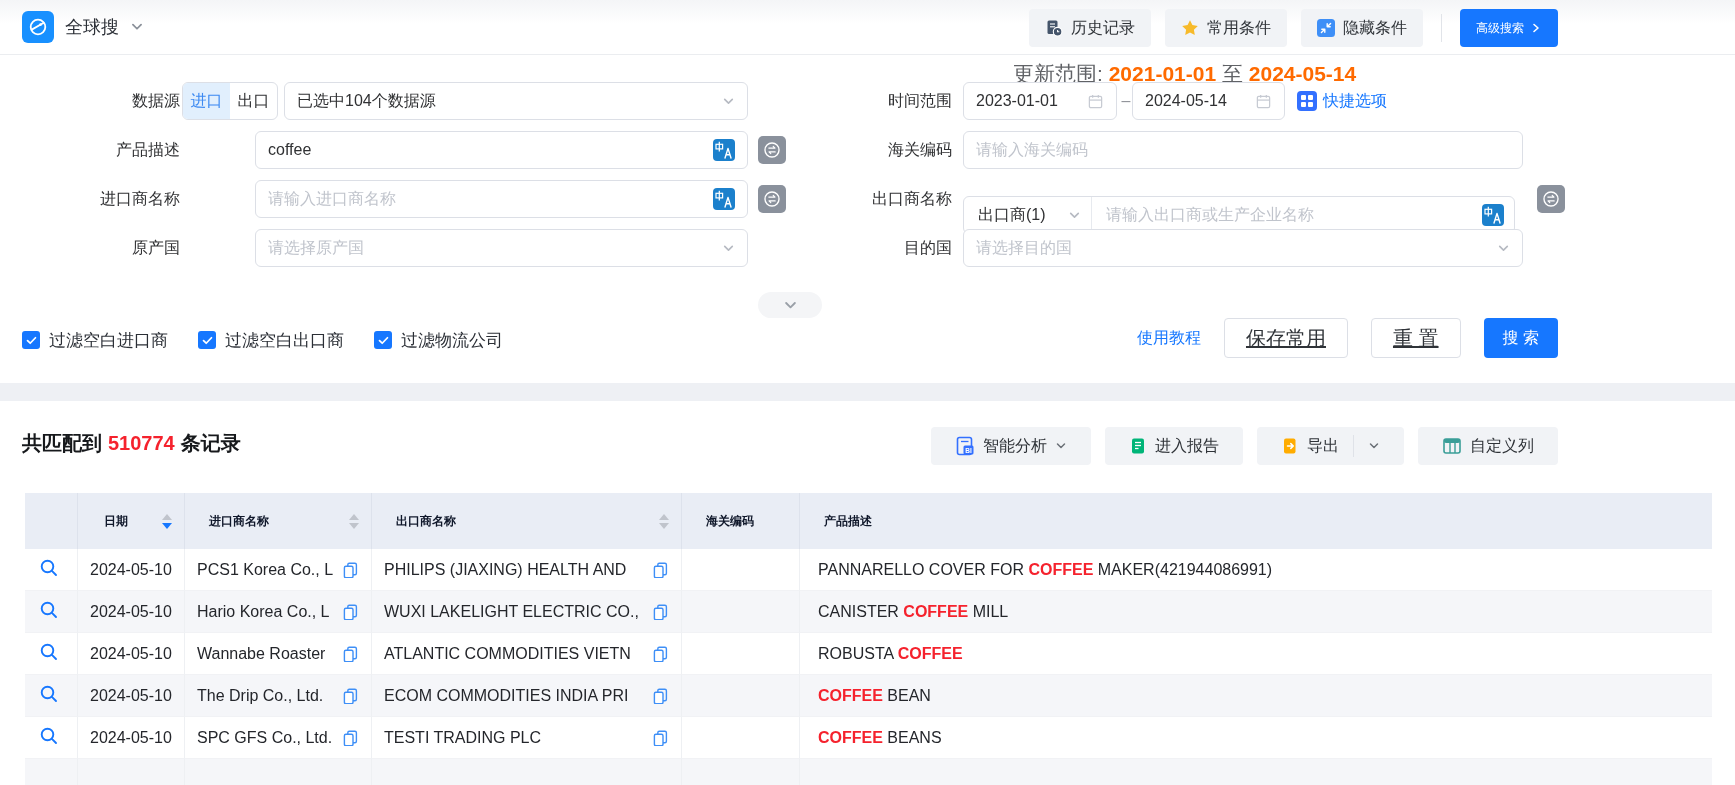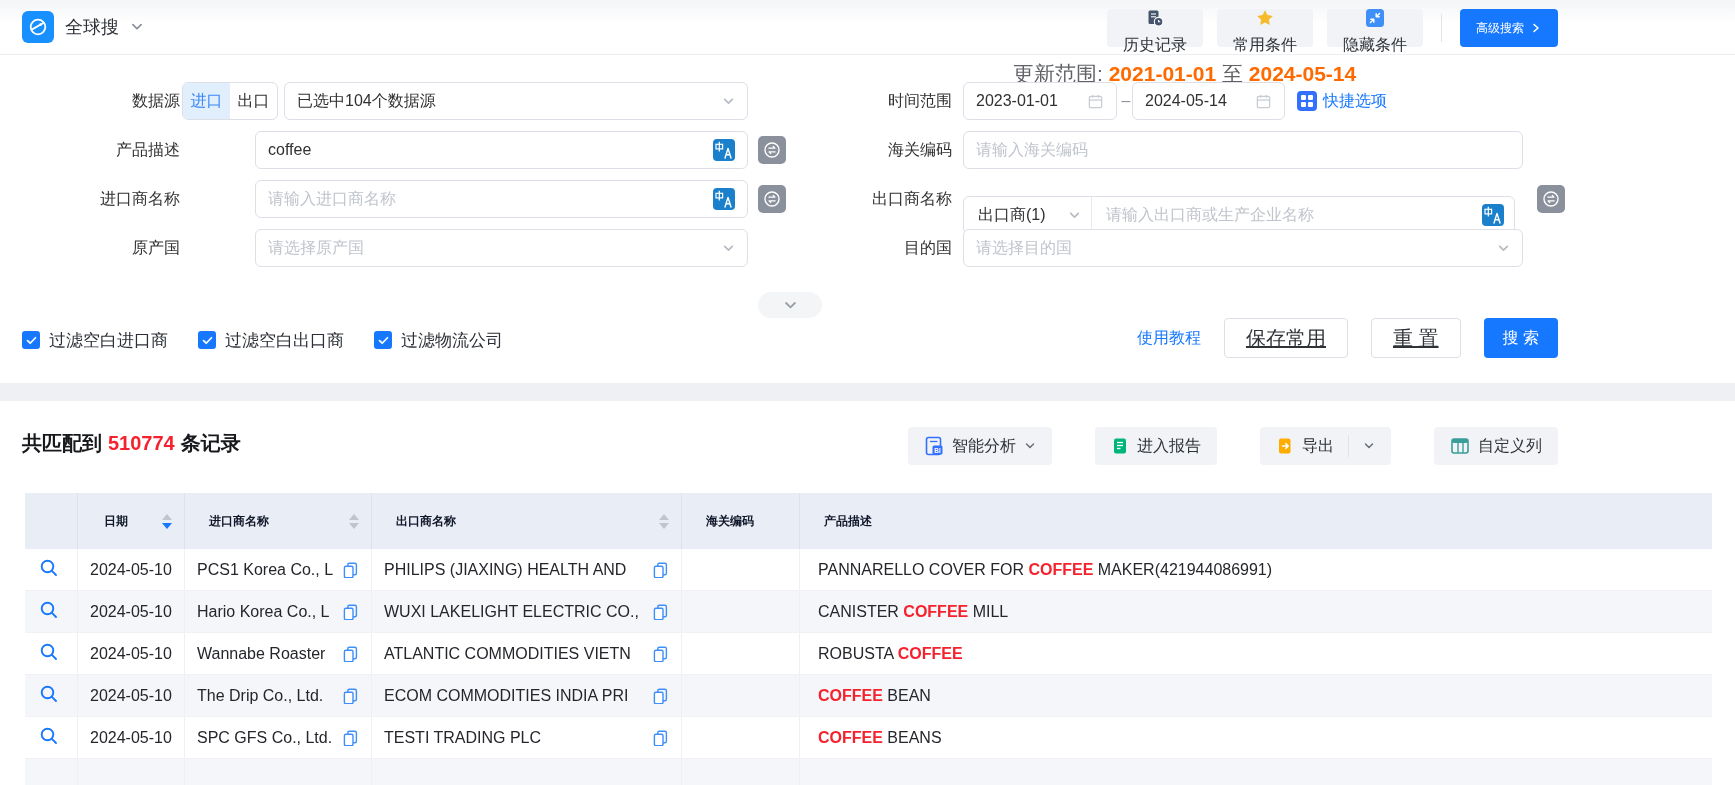--- a/index.html
+++ b/index.html
@@ -16,21 +16,21 @@
     position: absolute; left: 0; top: 0; width: 1735px; height: 55px;
     background: linear-gradient(180deg, #f4f5f7 0%, #ffffff 45%);
     border-bottom: 1px solid #ebedf0;
   }
   .brand { position: absolute; left: 22px; top: 11px; height: 32px; display: flex; align-items: center; gap: 11px; cursor: pointer; }
   .logo { width: 32px; height: 32px; background: #1890ff; border-radius: 6px; display: flex; align-items: center; justify-content: center; }
   .brand-title { font-size: 18px; color: #2b2f36; }
   .topbar-actions { position: absolute; right: 177px; top: 9px; display: flex; align-items: center; gap: 14px; }
   .btn-gray {
     display: flex; align-items: center; gap: 8px; height: 38px; padding: 0 16px;
-    background: #f1f3f6; border-radius: 4px; font-size: 16px; color: #2f3338; cursor: pointer; white-space: nowrap; flex-direction: column;
+    background: #f1f3f6; border-radius: 4px; font-size: 16px; color: #2f3338; cursor: pointer; white-space: nowrap;
   }
   .btn-primary {
     display: flex; align-items: center; gap: 6px; height: 38px; padding: 0 16px;
     background: #1677ff; border-radius: 4px; font-size: 12px; color: #fff; cursor: pointer; white-space: nowrap;
   }
   .v-divider { width: 1px; height: 28px; background: #e1e4e9; margin: 0 4px; }
   
   .search-panel { position: absolute; left: 0; top: 55px; width: 1735px; height: 328px; background: #fff; }
   .update-range { position: absolute; left: 1013px; top: 5px; font-size: 21px; color: #606266; white-space: nowrap; }
   .update-range b { color: #ff6a00; font-weight: bold; }
@@ -74,21 +74,21 @@
   .btn-plain {
     height: 40px; padding: 0 21px; border: 1px solid #dcdfe6; border-radius: 4px; background: #fff;
     font-size: 20px; color: #2f3338; display: flex; align-items: center; cursor: pointer; white-space: nowrap; text-decoration: underline;
   }
   .btn-search { height: 40px; padding: 0 19px; border-radius: 4px; background: #1677ff; color: #fff; font-size: 16px; display: flex; align-items: center; cursor: pointer; white-space: nowrap; }
   .band { position: absolute; left: 0; top: 383px; width: 1735px; height: 18px; background: #eef0f4; }
   
   .results-count { position: absolute; left: 22px; top: 430px; font-size: 20px; font-weight: bold; color: #17191c; }
   .results-count .num { color: #f5222d; padding: 0 6px; }
   .results-toolbar { position: absolute; right: 177px; top: 427px; display: flex; align-items: center; gap: 14px; }
-  .tb-btn { display: flex; align-items: center; gap: 8px; height: 38px; padding: 0 16px; background: #f1f3f6; border-radius: 4px; font-size: 16px; color: #2f3338; cursor: pointer; white-space: nowrap; margin-left: 29px; }
+  .tb-btn { display: flex; align-items: center; gap: 8px; height: 38px; padding: 0 24px; background: #f1f3f6; border-radius: 4px; font-size: 16px; color: #2f3338; cursor: pointer; white-space: nowrap; }
   .tb-btn .inner-div { width: 1px; height: 22px; background: #dfe2e8; margin: 0 6px; }
   
   .data-table { position: absolute; left: 25px; top: 493px; width: 1687px; border-collapse: separate; border-spacing: 0; table-layout: fixed; }
   .data-table th {
     height: 56px; background: #e9edf5; font-size: 12px; font-weight: bold; color: #0f172a;
     text-align: left; padding: 0 12px 0 24px; border-right: 1px solid #dde2ec; cursor: pointer;
   }
   .data-table th:last-child { border-right: none; }
   .th-flex { display: flex; align-items: center; justify-content: space-between; }
   .sorter { display: inline-flex; flex-direction: column; gap: 3px; margin-left: 8px; }

